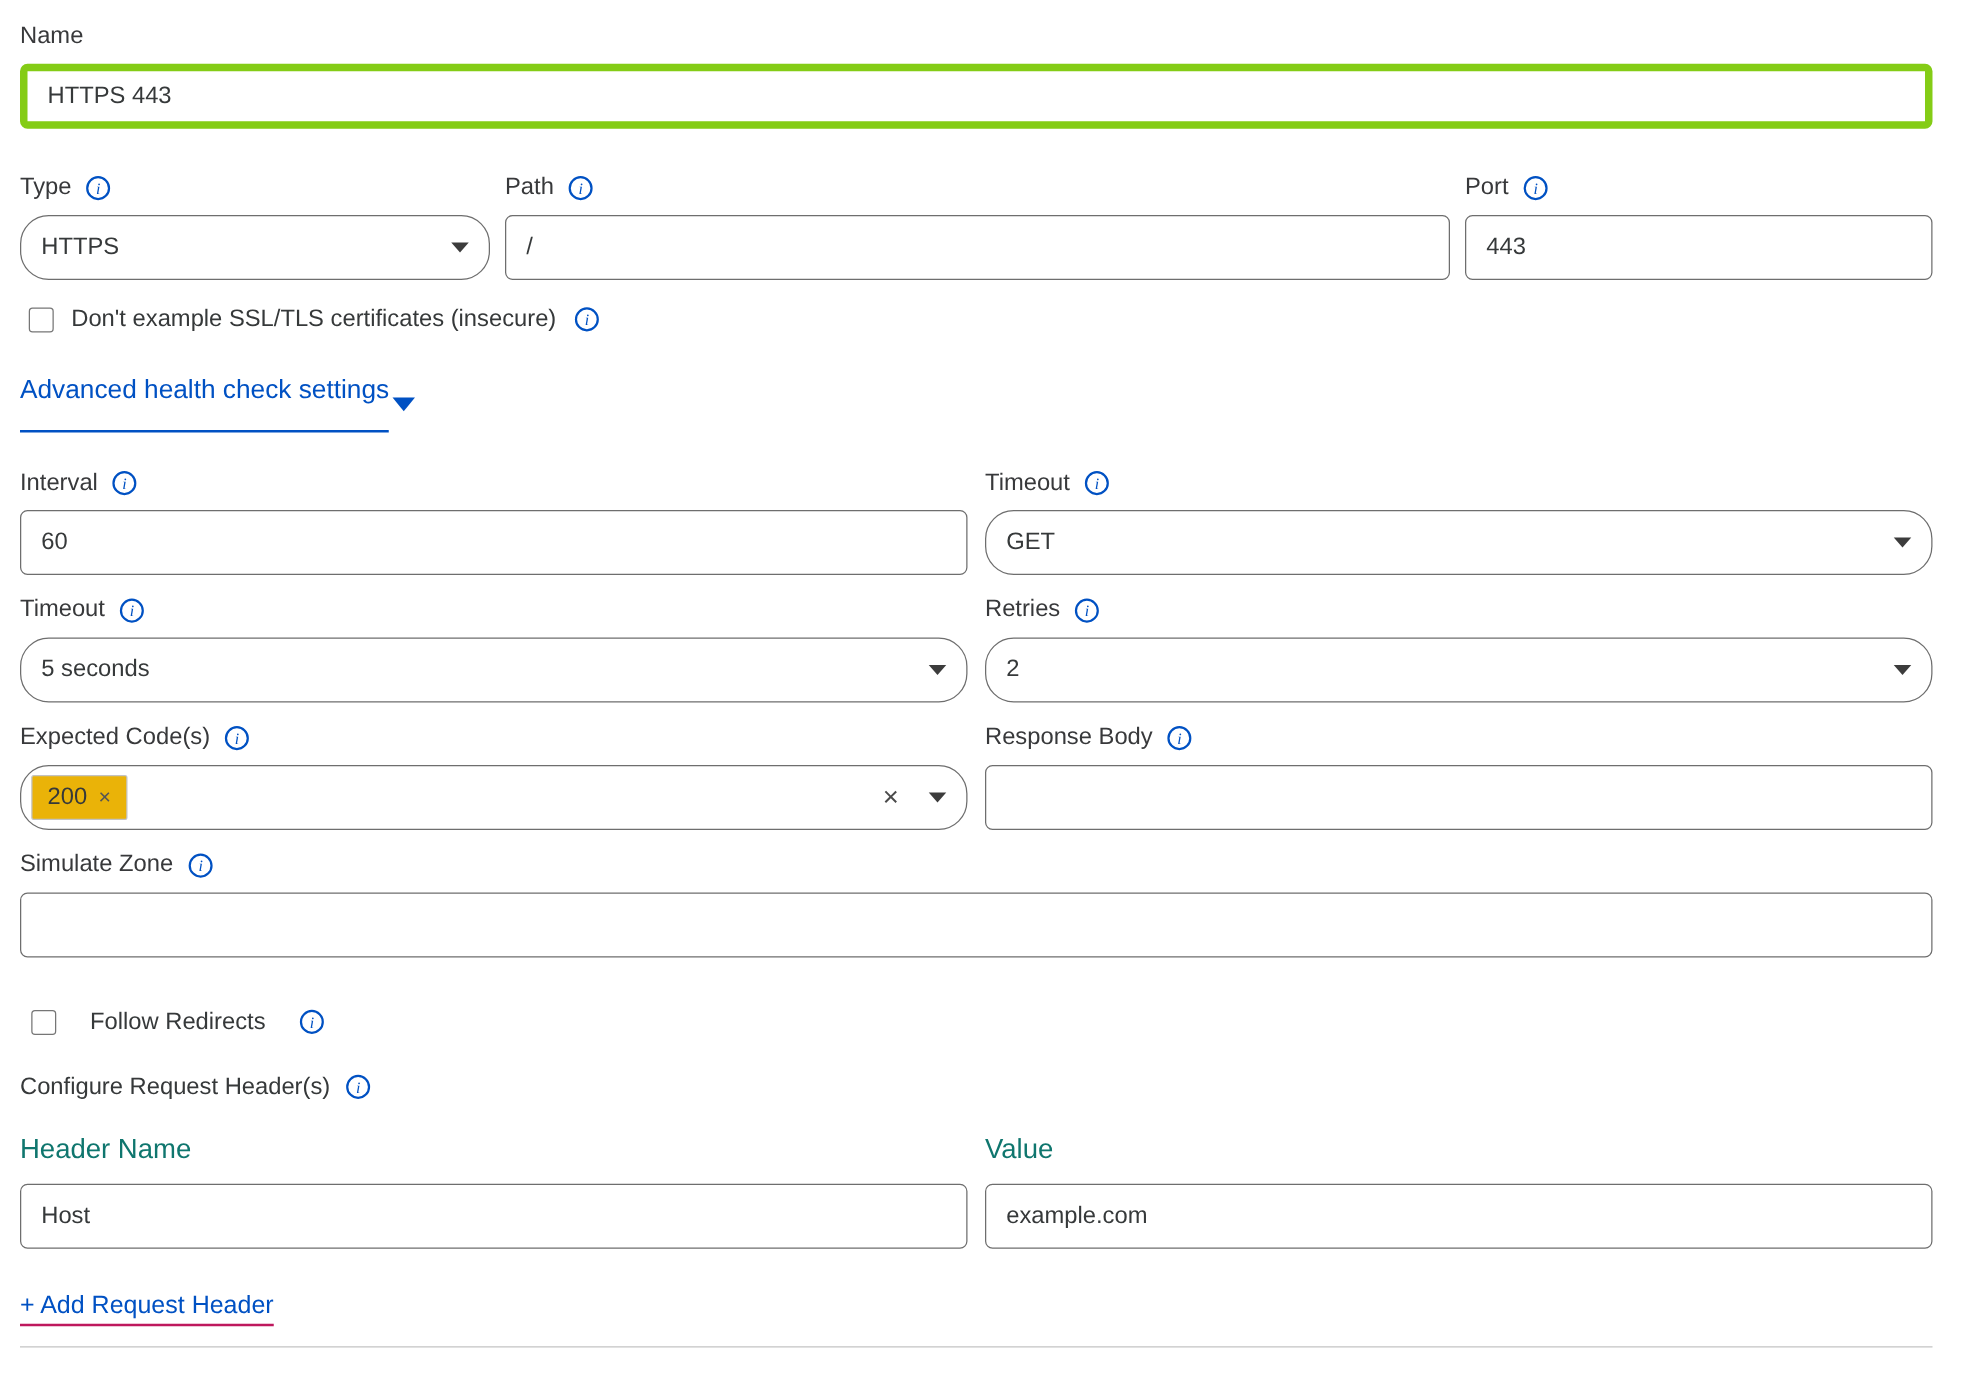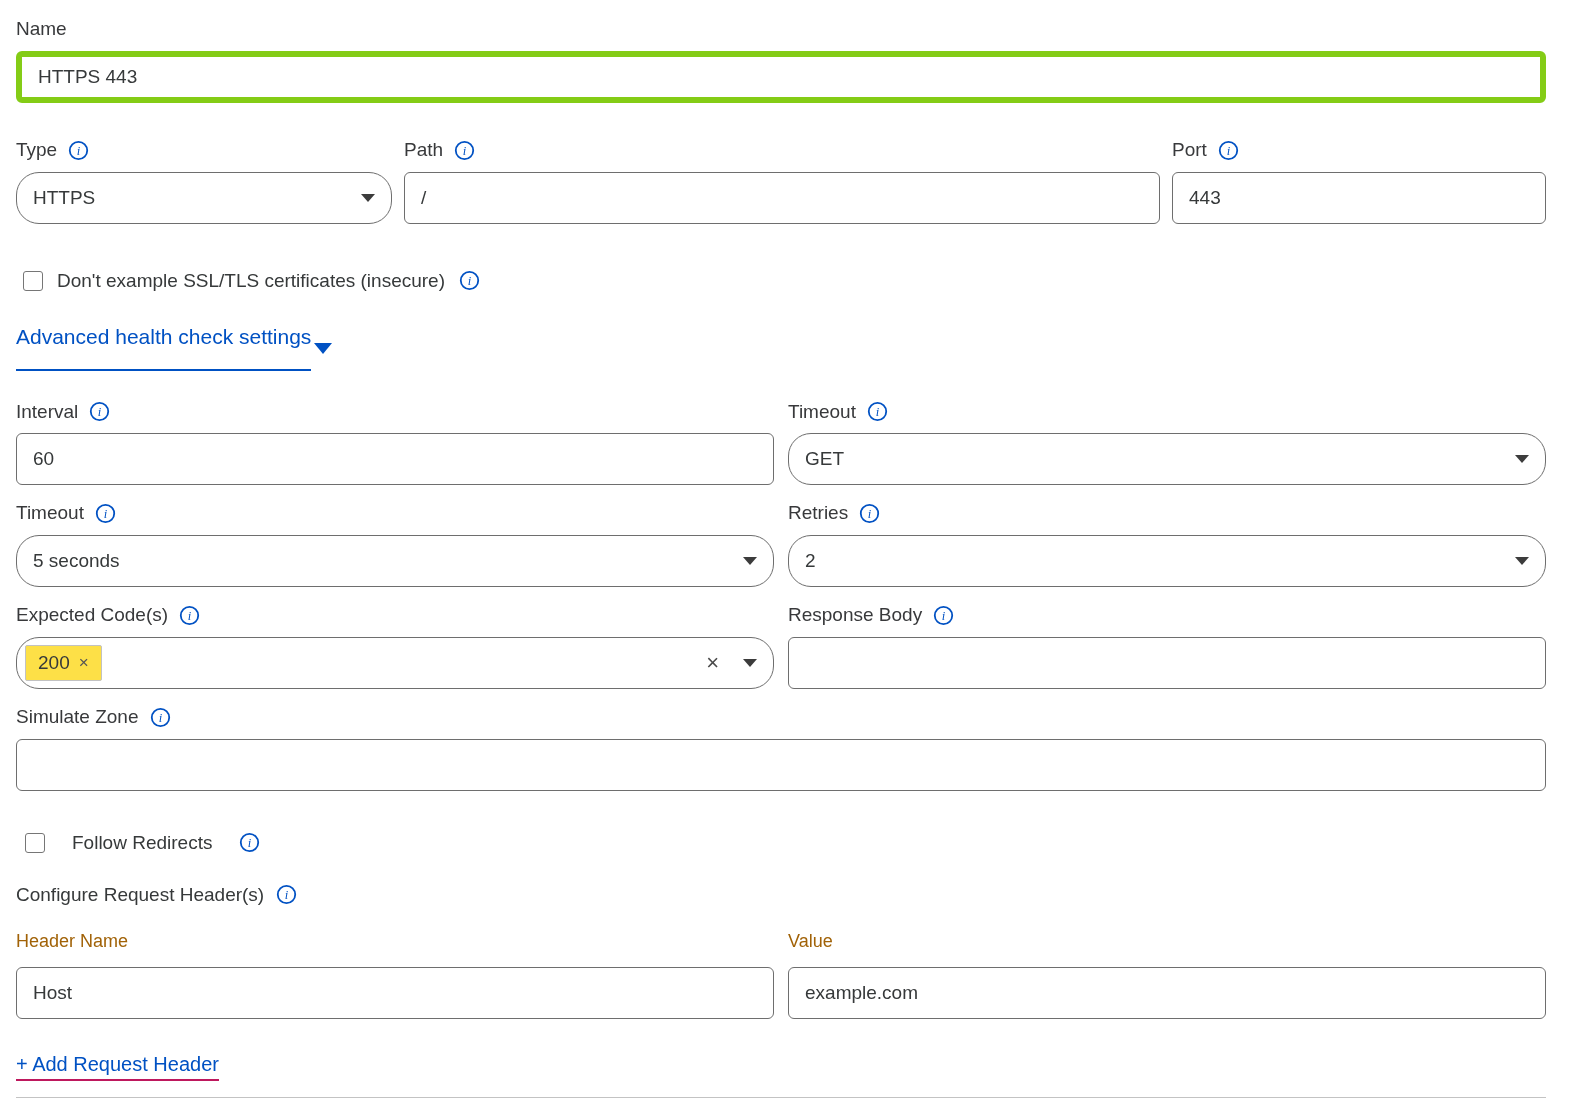--- a/index.html
+++ b/index.html
@@ -44,21 +44,21 @@
     border-right: 7px solid transparent;
     border-top: 8px solid #3c3c3c;
     flex: 0 0 auto;
   }
 
   .row-3col {
     display: grid;
     grid-template-columns: 376px 1fr 374px;
     column-gap: 13px;
     margin-top: 36px;
-    margin-bottom: 46px;
+    margin-bottom: 21px;
     gap: 12px;
   }
   .grid2 {
     display: grid;
     grid-template-columns: 1fr 1fr;
     column-gap: 14px;
   }
   .cell { margin-bottom: 17px; }
 
   .checkbox-row {
@@ -85,35 +85,35 @@
     width: 0; height: 0;
     border-left: 9px solid transparent;
     border-right: 9px solid transparent;
     border-top: 11px solid #0051c3;
     margin-left: 3px; margin-top: 2px;
   }
 
   .multiselect { padding: 0 16px 0 8px; }
   .tag {
     display: inline-flex; align-items: center; gap: 9px;
-    background: #fde047;
+    background: #eab308;
     border: 1px solid #c2c2c2; border-radius: 2px;
     height: 36px; padding: 0 12px;
     font-size: 19px; color: #36393a;
   }
   .tag .tag-x { font-size: 17px; color: #555; cursor: pointer; }
   .ms-right { display: flex; align-items: center; gap: 24px; margin-left: auto; }
   .clear-x { font-size: 22px; color: #4a4a4a; cursor: pointer; line-height: 1; }
 
   .section-label {
     display: flex; align-items: center; gap: 12px;
     font-size: 19px; color: #36393a;
     margin: 30px 0 25px 0;
   }
-  .col-label { font-size: 18px; color: #a16207; margin: 0 0 15px 0; }
+  .col-label { font-size: 22px; color: #0f766e; margin: 0 0 15px 0; }
 
   .add-link {
     display: inline-block;
     font-size: 20px; color: #0051c3;
     border-bottom: 2px solid #be185d;
     padding-bottom: 3px;
     margin-top: 34px;
     cursor: pointer; text-decoration: none;
   }
   .divider {

